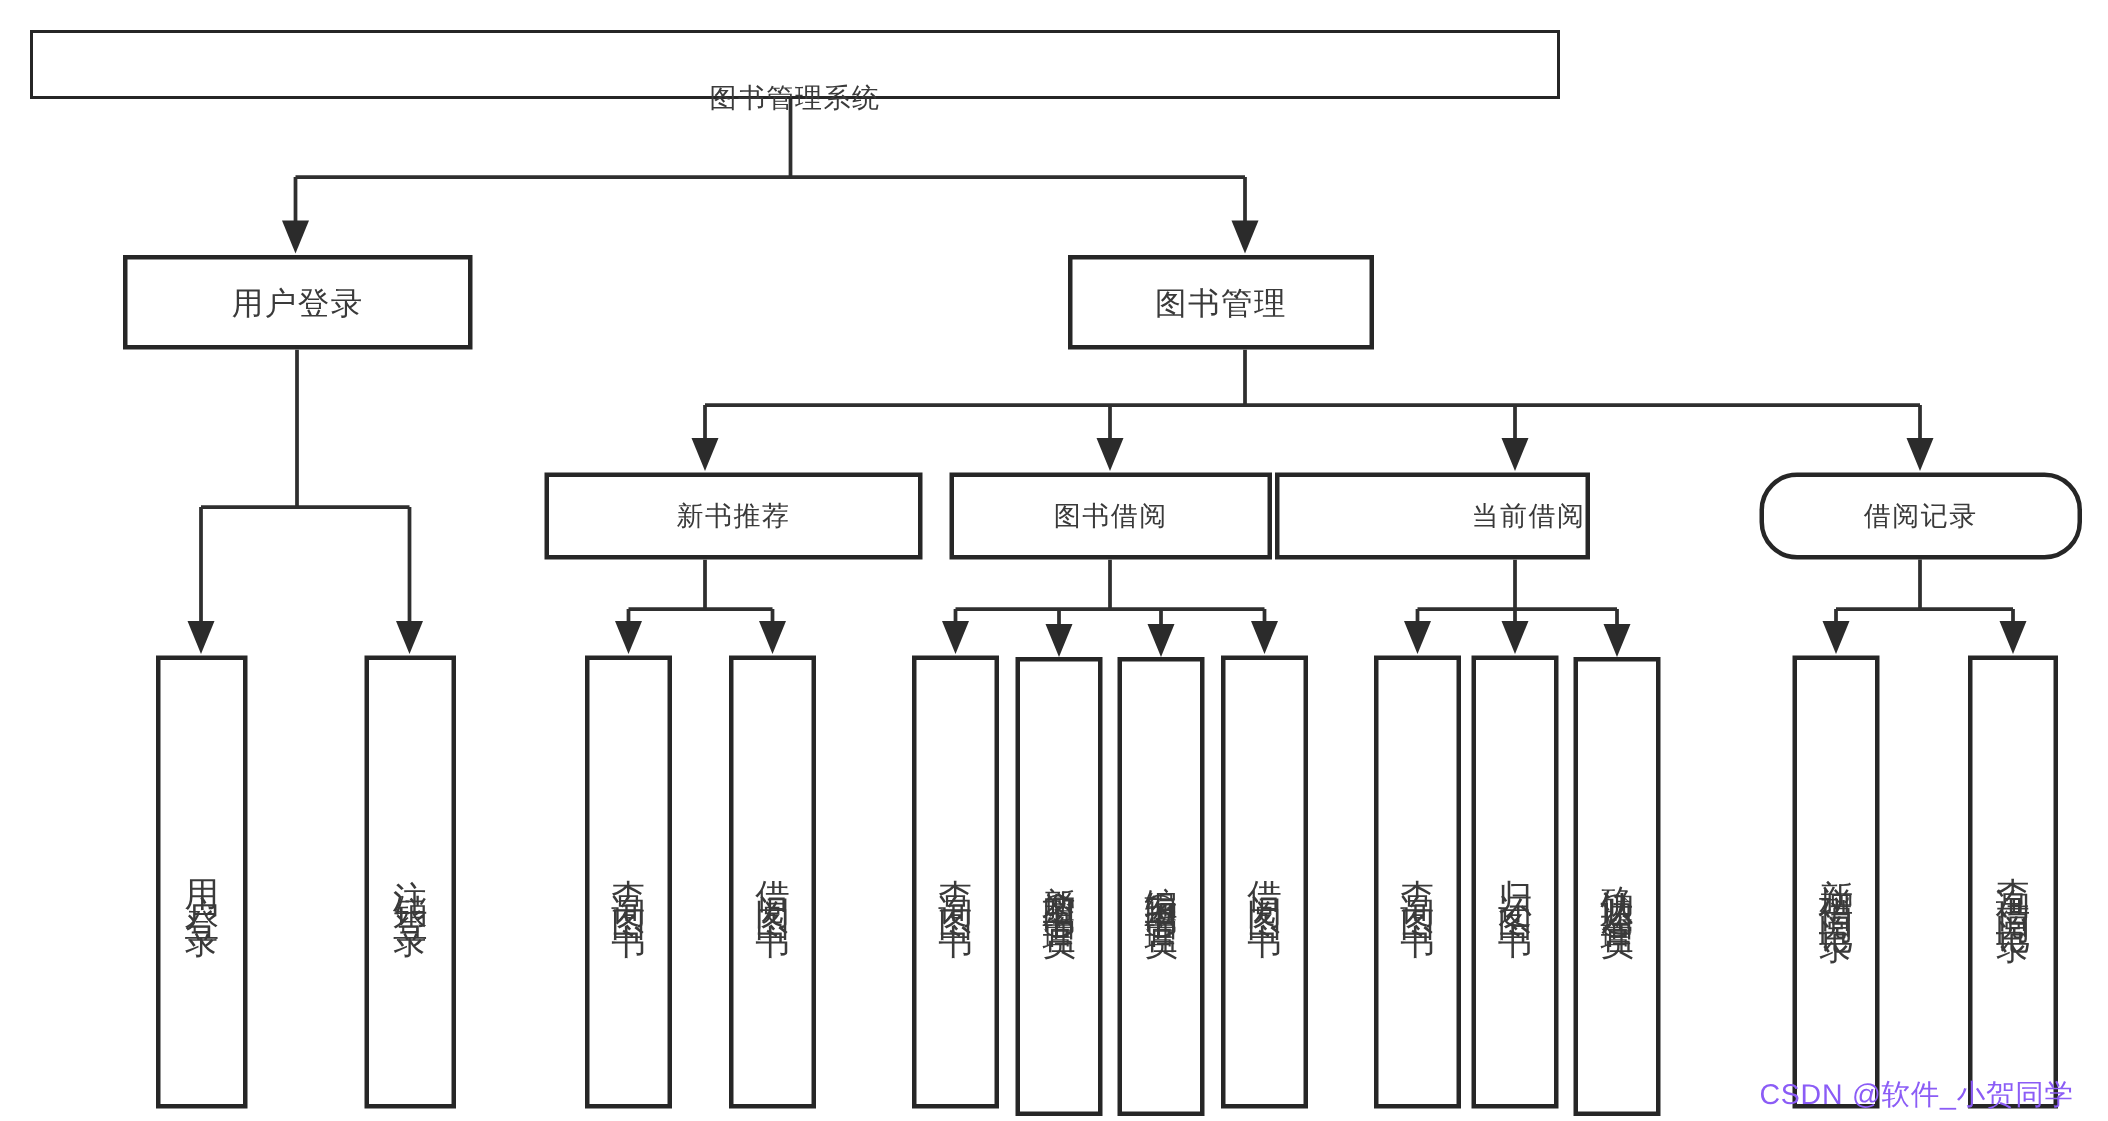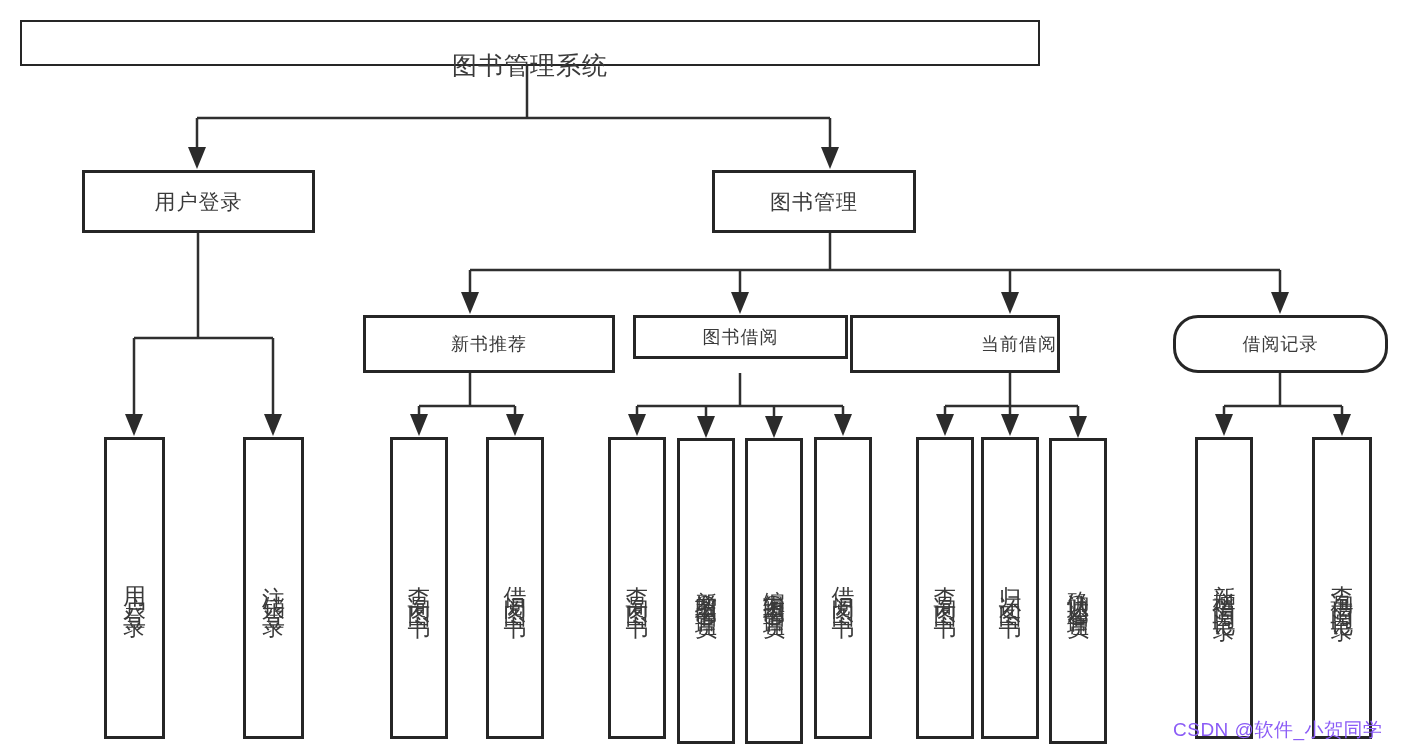--- a/index.html
+++ b/index.html
@@ -38,21 +38,21 @@
     align-items: center;
     justify-content: center;
     z-index: 2;
   }
   .root-box { border-width: 2px; }
   .hlabel {
     color: #3a3a3a;
     letter-spacing: 1px;
     white-space: nowrap;
   }
-  .root-box .hlabel { font-size: 25px; margin-top: 44px; }
+  .root-box .hlabel { font-size: 18px; margin-top: 44px; }
   .l2 .hlabel { font-size: 21px; }
   .l3 .hlabel { font-size: 18px; }
   .vlabel {
     writing-mode: vertical-rl;
     text-orientation: mixed;
     color: #3a3a3a;
     font-size: 23px;
     line-height: 1;
     white-space: nowrap;
   }
@@ -158,21 +158,21 @@
   <div class="box l2" style="left:82px;top:170px;width:233px;height:63px;">
     <span class="hlabel">用户登录</span>
   </div>
   <div class="box l2" style="left:712px;top:170px;width:204px;height:63px;">
     <span class="hlabel">图书管理</span>
   </div>
 
   <div class="box l3" style="left:363px;top:315px;width:252px;height:58px;">
     <span class="hlabel">新书推荐</span>
   </div>
-  <div class="box l3" style="left:633px;top:315px;width:215px;height:44px;">
+  <div class="box l3" style="left:633px;top:315px;width:215px;height:58px;">
     <span class="hlabel">图书借阅</span>
   </div>
   <div class="box l3" style="left:850px;top:315px;width:210px;height:58px;justify-content:flex-end;">
     <span class="hlabel">当前借阅</span>
   </div>
   <div class="box l3" style="left:1173px;top:315px;width:215px;height:58px;border-radius:25px;">
     <span class="hlabel">借阅记录</span>
   </div>
 
   <div class="box" style="left:104px;top:437px;width:61px;height:302px;">

